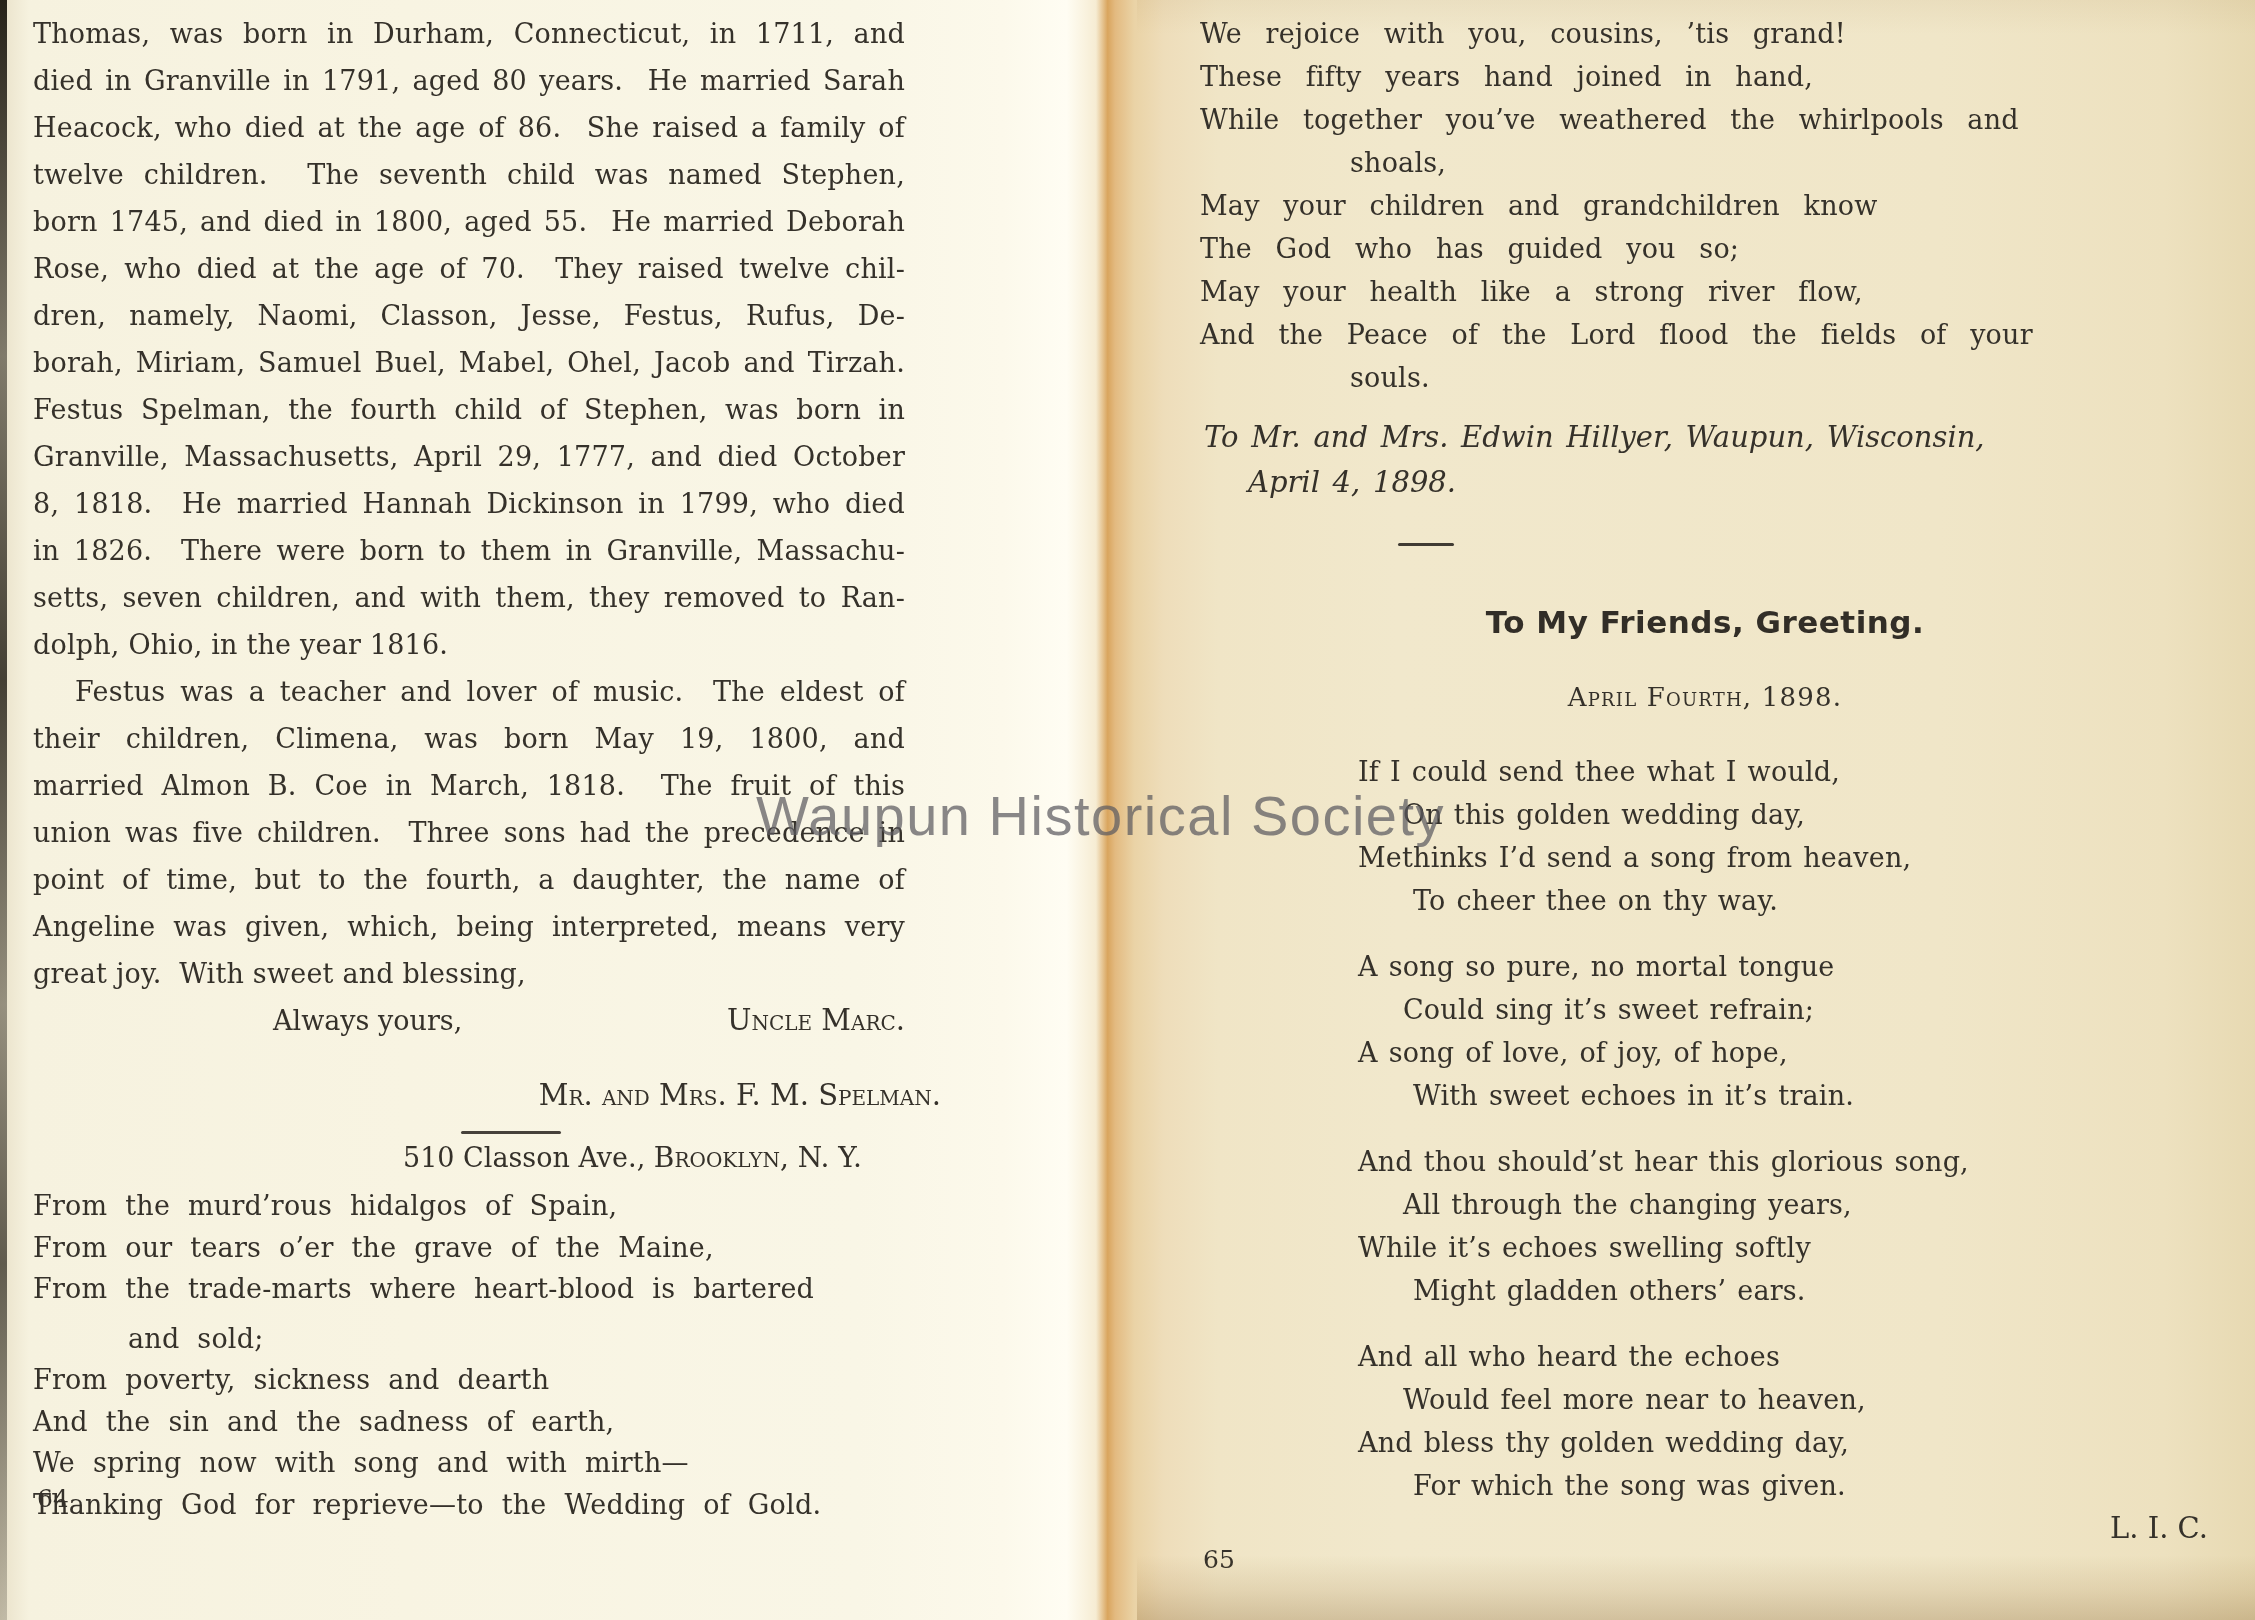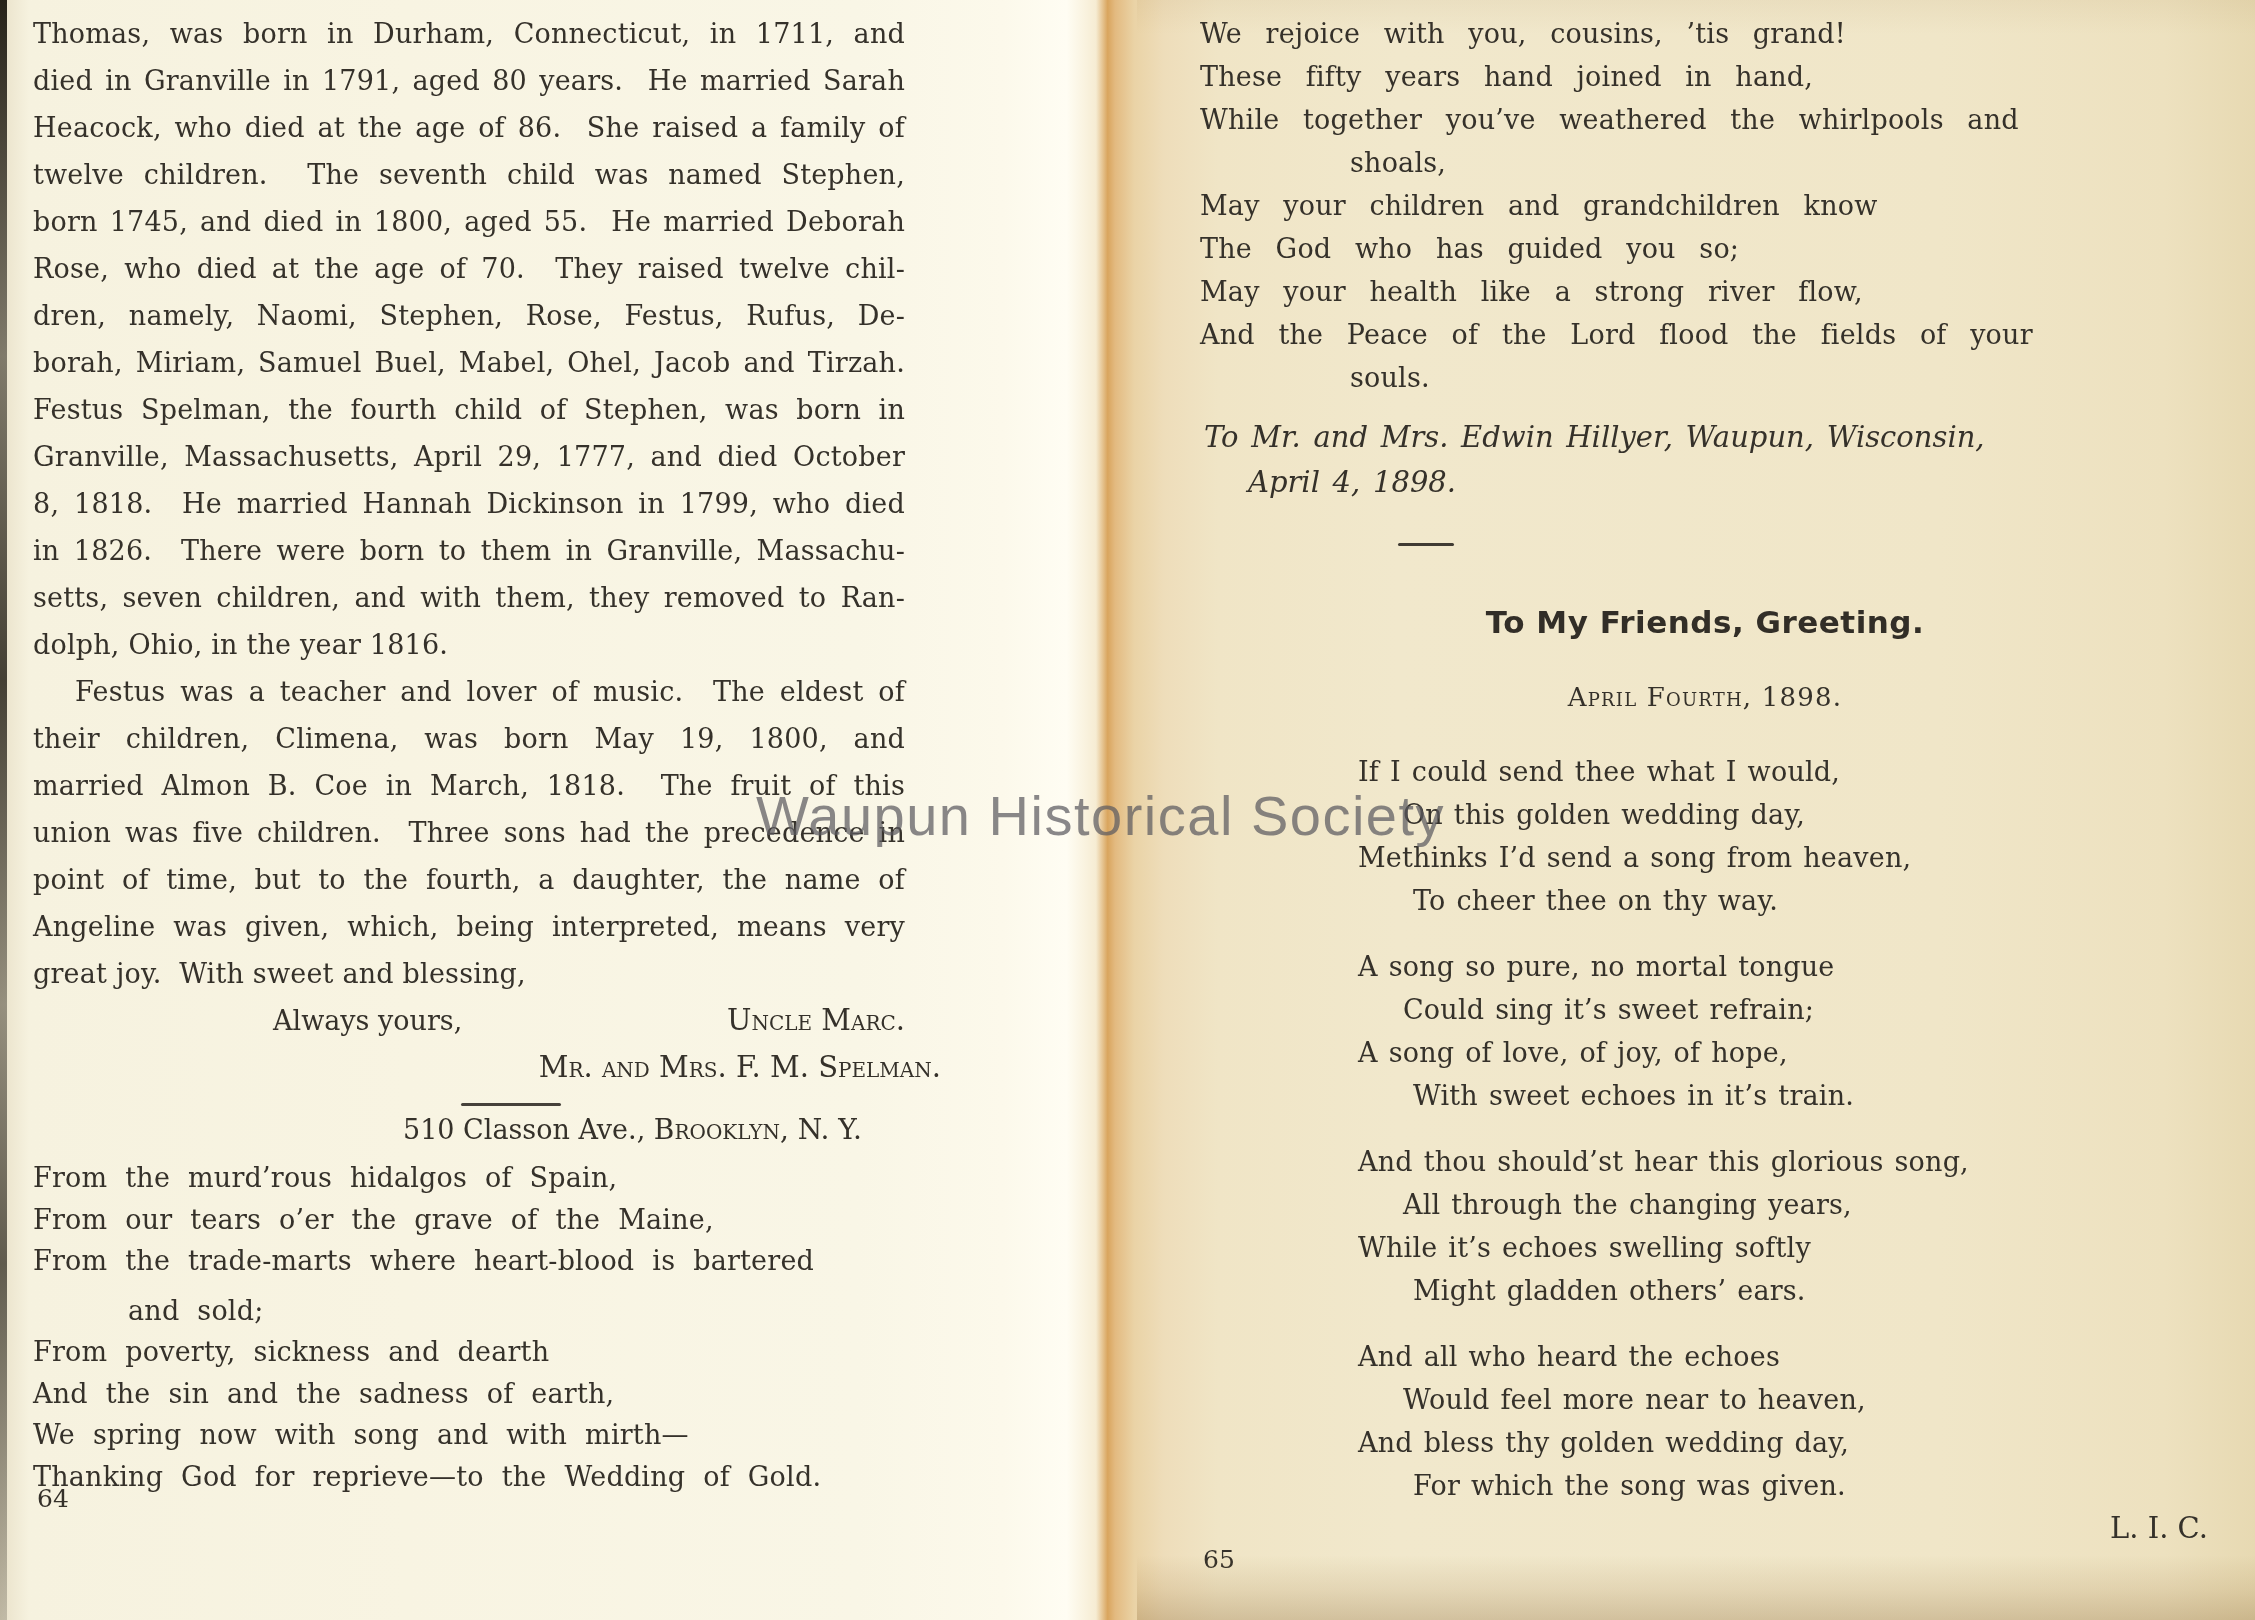--- a/index.html
+++ b/index.html
@@ -23,21 +23,21 @@
       rgba(22,18,10,.78) 42%, rgba(22,18,10,.4) 62%, rgba(22,18,10,.65) 78%, rgba(22,18,10,.2) 100%);
   }
   .ln{white-space:pre-wrap;font-size:27px;line-height:47px;letter-spacing:.2px;
       text-align:justify;text-align-last:justify;}
   .nj{text-align-last:left;}
   .lp{position:absolute;left:33px;top:10px;width:872px;}
   .sig-row{display:flex;line-height:47px;font-size:27px;}
   .sig-row .ay{padding-left:240px;}
   .sc{font-variant:small-caps;}
   .sig-row .um{margin-left:auto;font-size:29px;}
-  .sig-row2{text-align:right;line-height:47px;font-size:29px;margin-right:-36px;}
+  .sig-row2{text-align:right;line-height:47px;font-size:29px;margin-right:-36px;margin-top:28px;}
   .divider{height:3px;background:#46413a;border-radius:2px;}
   .divider-l{width:100px;margin:12px 0 0 428px;}
   .greet{margin-top:36px;line-height:47px;font-size:27px;padding-left:60px;}
   .addr{line-height:47px;font-size:27px;padding-left:370px;}
   .addr .city{font-size:28px;}
   .poem .ln,.poem-top .ln,.stanza .ln{text-align:justify;text-align-last:left;}
   .poem{margin-top:4px;}
   .poem .ln{line-height:41.5px;word-spacing:.34em;}
   .rp{position:absolute;left:1200px;top:0;width:1010px;}
   .poem-top{padding-top:12px;}
@@ -70,21 +70,21 @@
   <div class="edge-left"></div>
 
   <div class="lp">
     <div>
         <div class="ln">Thomas, was born in Durham, Connecticut, in 1711, and</div>
         <div class="ln">died in Granville in 1791, aged 80 years.  He married Sarah</div>
         <div class="ln">Heacock, who died at the age of 86.  She raised a family of</div>
         <div class="ln">twelve children.  The seventh child was named Stephen,</div>
         <div class="ln">born 1745, and died in 1800, aged 55.  He married Deborah</div>
         <div class="ln">Rose, who died at the age of 70.  They raised twelve chil-</div>
-        <div class="ln">dren, namely, Naomi, Stephen, Rose, Festus, Rufus, De-</div>
+        <div class="ln">dren, namely, Naomi, Classon, Jesse, Festus, Rufus, De-</div>
         <div class="ln">borah, Miriam, Samuel Buel, Mabel, Ohel, Jacob and Tirzah.</div>
         <div class="ln">Festus Spelman, the fourth child of Stephen, was born in</div>
         <div class="ln">Granville, Massachusetts, April 29, 1777, and died October</div>
         <div class="ln">8, 1818.  He married Hannah Dickinson in 1799, who died</div>
         <div class="ln">in 1826.  There were born to them in Granville, Massachu-</div>
         <div class="ln">setts, seven children, and with them, they removed to Ran-</div>
         <div class="ln nj">dolph, Ohio, in the year 1816.</div>
       </div>
     <div>
         <div class="ln" style="padding-left: 42px;">Festus was a teacher and lover of music.  The eldest of</div>

